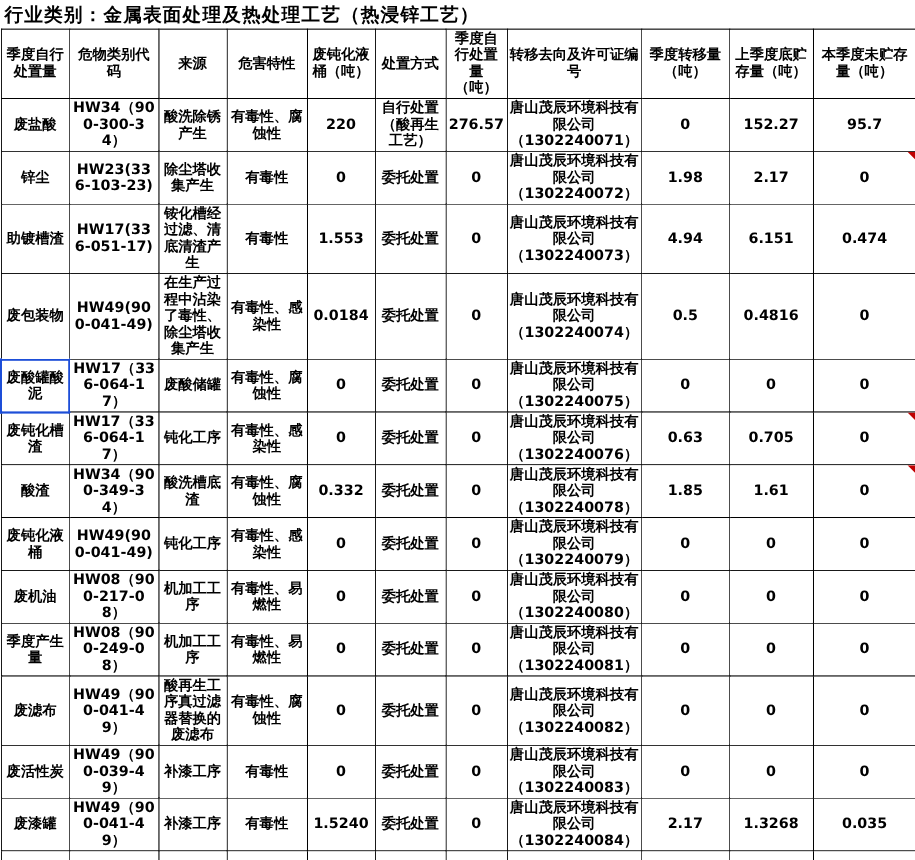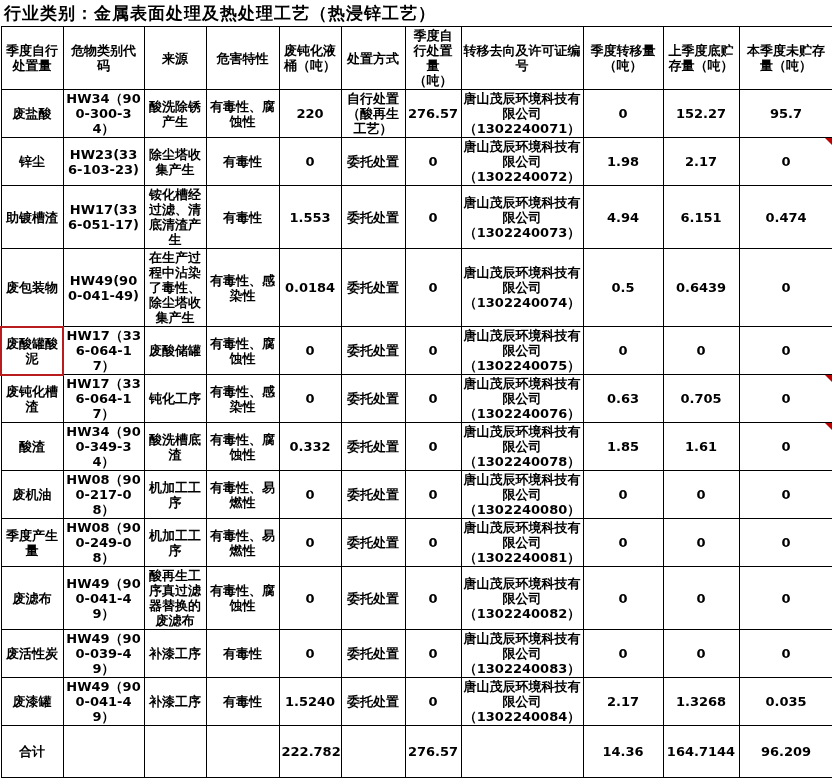--- a/index.html
+++ b/index.html
@@ -10,21 +10,21 @@
   table{border-collapse:collapse;table-layout:fixed;width:832px;}
   th,td{border:1px solid #000;background:#fff;color:#000;
         font-family:"DejaVu Sans",sans-serif;font-weight:bold;
         font-size:13px;line-height:15px;text-align:center;vertical-align:middle;
         padding:1px 2px;overflow:hidden;position:relative;word-break:break-all;
         box-sizing:border-box;}
   td.company{white-space:pre-line;text-align:center;}
   td.num{word-break:normal;}
   td.marker::after{content:"";position:absolute;top:0;right:0;width:0;height:0;
         border-top:8px solid #c00000;border-left:8px solid transparent;}
-  td.green{border:2px solid #b91c1c;}
+  td.green{border:2px solid #1d4ed8;}
 </style>
 </head>
 <body>
 
 <div class="page">
   <div class="title">行业类别：金属表面处理及热处理工艺（热浸锌工艺）</div>
   <table>
     <colgroup id="colgroup">
         <col style="width: 62px;">
         <col style="width: 81px;">
@@ -100,21 +100,21 @@
           <td>废包装物</td>
           <td>HW49(900-041-49)</td>
           <td>在生产过程中沾染了毒性、除尘塔收集产生</td>
           <td>有毒性、感染性</td>
           <td class="num">0.0184</td>
           <td>委托处置</td>
           <td class="num">0</td>
           <td class="company">唐山茂辰环境科技有限公司
 （1302240074）</td>
           <td class="num">0.5</td>
-          <td class="num">0.6439</td>
+          <td class="num">0.4816</td>
           <td class="num">0</td>
         </tr>
         <tr style="height: 47px;">
           <td class="green">废酸罐酸泥</td>
           <td>HW17（336-064-17）</td>
           <td>废酸储罐</td>
           <td>有毒性、腐蚀性</td>
           <td class="num">0</td>
           <td>委托处置</td>
           <td class="num">0</td>
@@ -145,20 +145,34 @@
           <td>有毒性、腐蚀性</td>
           <td class="num">0.332</td>
           <td>委托处置</td>
           <td class="num">0</td>
           <td class="company">唐山茂辰环境科技有限公司
 （1302240078）</td>
           <td class="num">1.85</td>
           <td class="num">1.61</td>
           <td class="num marker">0</td>
         </tr>
+        <tr style="height: 47px;">
+          <td>废钝化液桶</td>
+          <td>HW49(900-041-49)</td>
+          <td>钝化工序</td>
+          <td>有毒性、感染性</td>
+          <td class="num">0</td>
+          <td>委托处置</td>
+          <td class="num">0</td>
+          <td class="company">唐山茂辰环境科技有限公司
+（1302240079）</td>
+          <td class="num">0</td>
+          <td class="num">0</td>
+          <td class="num">0</td>
+        </tr>
         <tr style="height: 46px;">
           <td>废机油</td>
           <td>HW08（900-217-08）</td>
           <td>机加工工序</td>
           <td>有毒性、易燃性</td>
           <td class="num">0</td>
           <td>委托处置</td>
           <td class="num">0</td>
           <td class="company">唐山茂辰环境科技有限公司
 （1302240080）</td>

